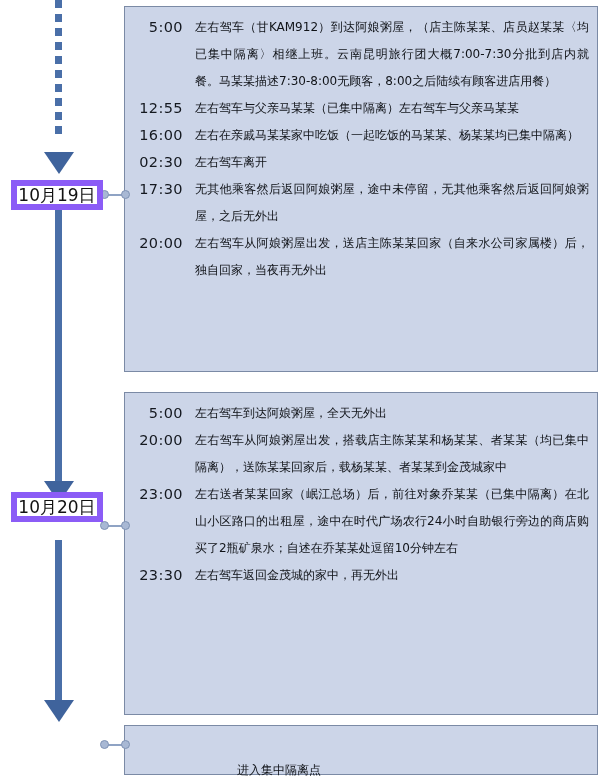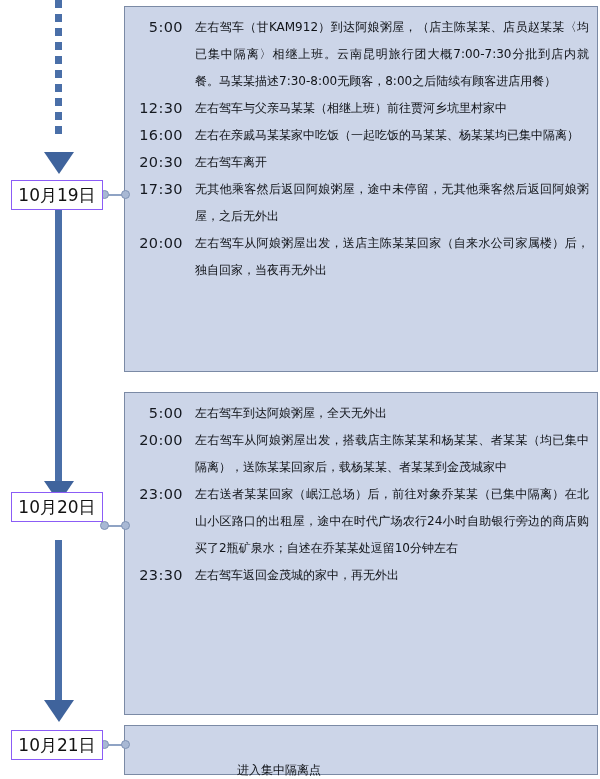--- a/index.html
+++ b/index.html
@@ -49,21 +49,21 @@
     border-left: 15px solid transparent;
     border-right: 15px solid transparent;
     border-top: 22px solid #3f639c;
   }
   .date-chip {
     position: absolute;
     left: 11px;
     width: 92px;
     height: 30px;
     background: #ffffff;
-    border: 1px solid #8b5cf6;
+    border: 6px solid #8b5cf6;
     box-sizing: border-box;
     display: flex;
     align-items: center;
     justify-content: center;
     font-size: 17px;
     color: #121212;
     letter-spacing: 0px;
     z-index: 4;
   }
 
@@ -151,23 +151,20 @@
 
   <div class="spine-seg" style="top:540px; height:160px;"></div>
   <div class="spine-arrow" style="top:700px;"></div>
 
   <div class="date-chip" style="top:180px;">
     <span>10月19日</span>
   </div>
   <div class="date-chip" style="top:492px;">
     <span>10月20日</span>
   </div>
-  <div class="date-chip" style="top:730px;">
-    <span>10月21日</span>
-  </div>
 </div>
 
 <div class="connector" style="left:100px; top:190px; width:30px;">
   <div class="wire"></div>
   <div class="knob left"></div>
   <div class="knob right"></div>
 </div>
 <div class="connector" style="left:100px; top:521px; width:30px;">
   <div class="wire"></div>
   <div class="knob left"></div>
@@ -179,29 +176,29 @@
   <div class="knob right"></div>
 </div>
 
 <div class="panel" style="top:6px; height:366px;">
   <div class="panel-inner">
     <div class="entry">
       <div class="entry-time">5:00</div>
       <div class="entry-text">左右驾车（甘KAM912）到达阿娘粥屋，（店主陈某某、店员赵某某〈均已集中隔离〉相继上班。云南昆明旅行团大概7:00-7:30分批到店内就餐。马某某描述7:30-8:00无顾客，8:00之后陆续有顾客进店用餐）</div>
     </div>
     <div class="entry">
-      <div class="entry-time">12:30</div>
-      <div class="entry-text">左右驾车与父亲马某某（相继上班）前往贾河乡坑里村家中</div>
+      <div class="entry-time">12:55</div>
+      <div class="entry-text">左右驾车与父亲马某某（已集中隔离）左右驾车与父亲马某某</div>
     </div>
     <div class="entry">
       <div class="entry-time">16:00</div>
       <div class="entry-text">左右在亲戚马某某家中吃饭（一起吃饭的马某某、杨某某均已集中隔离）</div>
     </div>
     <div class="entry">
-      <div class="entry-time">20:30</div>
+      <div class="entry-time">02:30</div>
       <div class="entry-text">左右驾车离开</div>
     </div>
     <div class="entry">
       <div class="entry-time">17:30</div>
       <div class="entry-text">无其他乘客然后返回阿娘粥屋，途中未停留，无其他乘客然后返回阿娘粥屋，之后无外出</div>
     </div>
     <div class="entry">
       <div class="entry-time">20:00</div>
       <div class="entry-text">左右驾车从阿娘粥屋出发，送店主陈某某回家（自来水公司家属楼）后，独自回家，当夜再无外出</div>
     </div>

